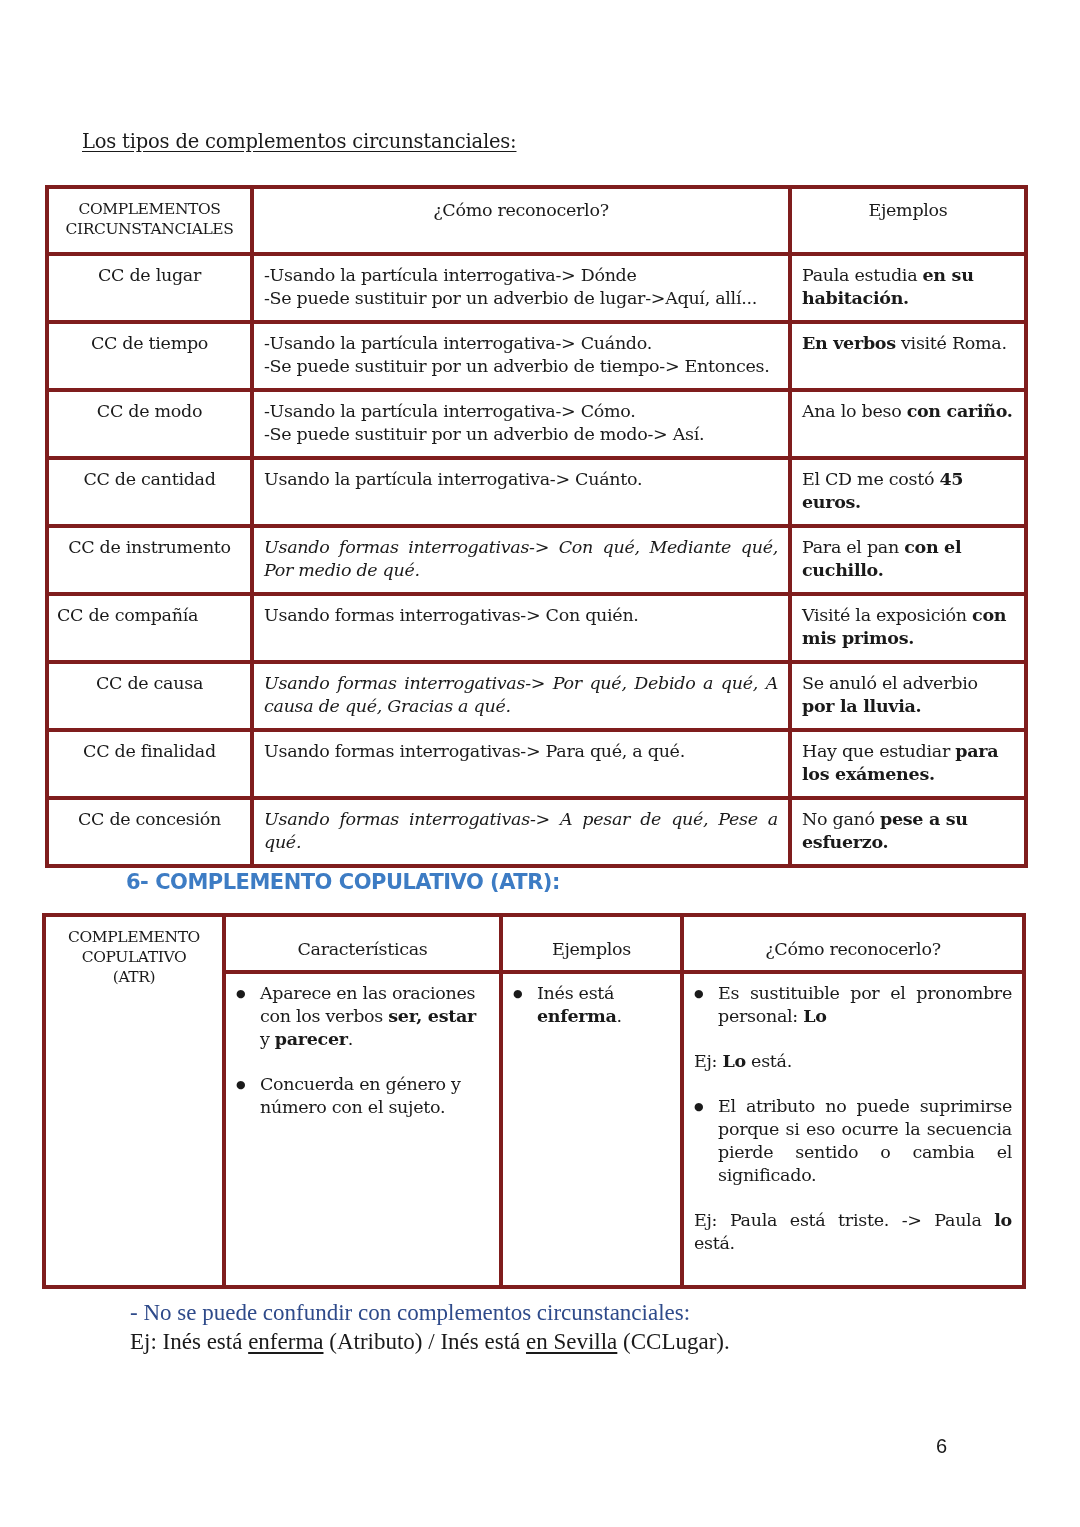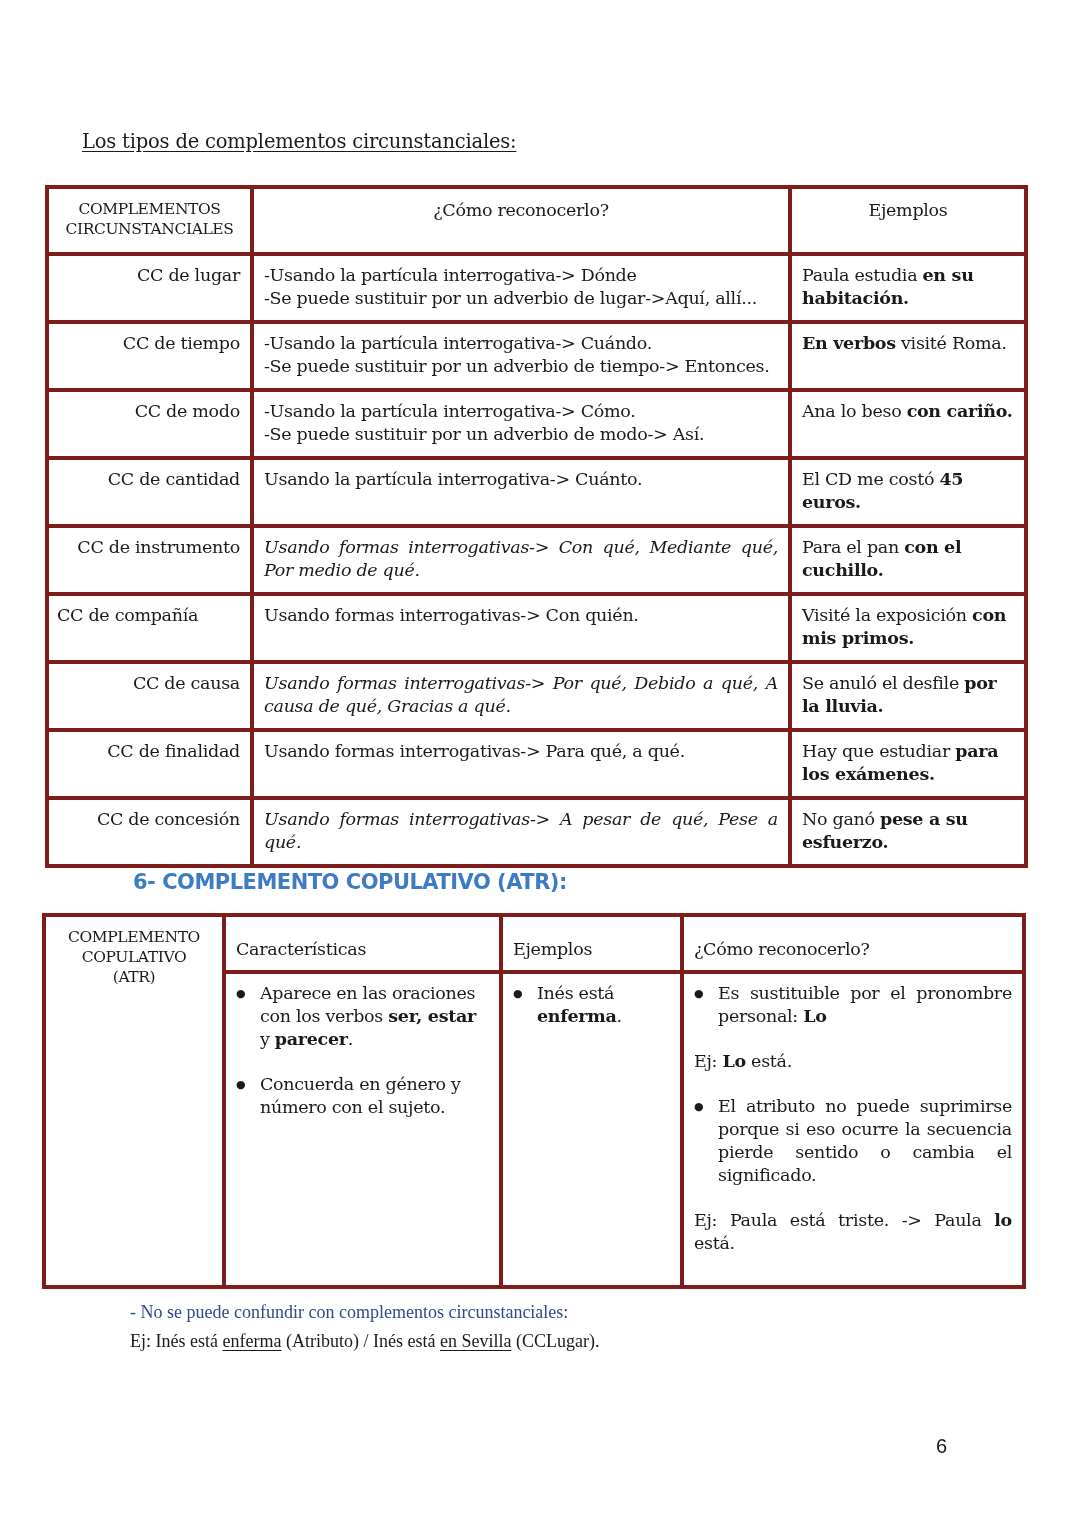--- a/index.html
+++ b/index.html
@@ -11,41 +11,41 @@
     td { border: 4px solid #7f1d1d; vertical-align: top; font-size: 17.5px; line-height: 23px;
          letter-spacing: -0.3px; }
     
     #t1 { left: 45px; top: 185px; width: 979px; }
     #t1 col.c1 { width: 205px; } #t1 col.c2 { width: 538px; } #t1 col.c3 { width: 236px; }
     #t1 td { padding: 8px 10px 8px 10px; }
     #t1 .hdr td { height: 45px; }
     #t1 .hdr td.h1 { font-size: 15.5px; line-height: 20px; padding-top: 10px; text-align: center; letter-spacing: -0.4px; }
     #t1 .hdr td.h2, #t1 .hdr td.h3 { text-align: center; padding-top: 10px; }
     #t1 .row td { height: 48px; }
-    #t1 td.name { text-align: right; }
+    #t1 td.name { text-align: center; }
     #t1 td.name.left { text-align: left; padding-left: 8px; }
     #t1 td.just { text-align: justify; text-align-last: left; font-style: italic; }
     b { font-weight: bold; }
     
-    .heading2 { position: absolute; left: 133px; top: 870px; font-family: "DejaVu Sans", sans-serif;
+    .heading2 { position: absolute; left: 126px; top: 870px; font-family: "DejaVu Sans", sans-serif;
                 font-weight: bold; font-size: 21px; color: #3d7cc4; letter-spacing: -0.5px; }
     
     #t2 { left: 42px; top: 913px; width: 980px; }
     #t2 col.c1 { width: 180px; } #t2 col.c2 { width: 277px; } #t2 col.c3 { width: 181px; } #t2 col.c4 { width: 342px; }
     #t2 td { padding: 8px 10px; }
-    #t2 .hdr2 td { height: 24px; padding-top: 21px; }
+    #t2 .hdr2 td { height: 24px; text-align: center; padding-top: 21px; }
     #t2 td.main { font-size: 15.5px; line-height: 20px; text-align: center; padding-top: 10px; letter-spacing: -0.4px; }
     #t2 .body td { height: 294px; }
     ul.bul { margin: 0; padding: 0 0 0 24px; list-style: none; }
     ul.bul li { position: relative; margin-bottom: 22px; }
     ul.bul li::before { content: "\25CF"; position: absolute; left: -24px; top: 0; font-size: 11px; }
     .just2 { text-align: justify; }
     .ej { margin: 0 0 22px 0; }
     
-    .note { position: absolute; left: 130px; top: 1298px; font-family: "Liberation Serif", serif; font-size: 18px; line-height: 29px; }
+    .note { position: absolute; left: 130px; top: 1298px; font-family: "Liberation Serif", serif; font-size: 23px; line-height: 29px; }
     .note .l1 { color: #2e4a8a; }
     .note u { text-underline-offset: 3px; }
     .pagenum { position: absolute; left: 936px; top: 1435px; font-family: "Liberation Sans", sans-serif; font-size: 20px; }
   </style>
 </head>
 <body>
 
 <div class="heading1">Los tipos de complementos circunstanciales:</div>
 
 <table id="t1">
@@ -96,21 +96,21 @@
 
   <tr class="row">
     <td class="name left">CC de compañía</td>
     <td>Usando formas interrogativas-&gt; Con quién.</td>
     <td><span>Visité la exposición </span><b>con mis primos.</b><span></span></td>
   </tr>
 
   <tr class="row">
     <td class="name">CC de causa</td>
     <td class="just">Usando formas interrogativas-&gt; Por qué, Debido a qué, A causa de qué, Gracias a qué.</td>
-    <td><span>Se anuló el desfile </span><b>por la lluvia.</b><span></span></td>
+    <td><span>Se anuló el adverbio </span><b>por la lluvia.</b><span></span></td>
   </tr>
 
   <tr class="row">
     <td class="name">CC de finalidad</td>
     <td>Usando formas interrogativas-&gt; Para qué, a qué.</td>
     <td><span>Hay que estudiar </span><b>para los exámenes.</b><span></span></td>
   </tr>
 
   <tr class="row">
     <td class="name">CC de concesión</td>

